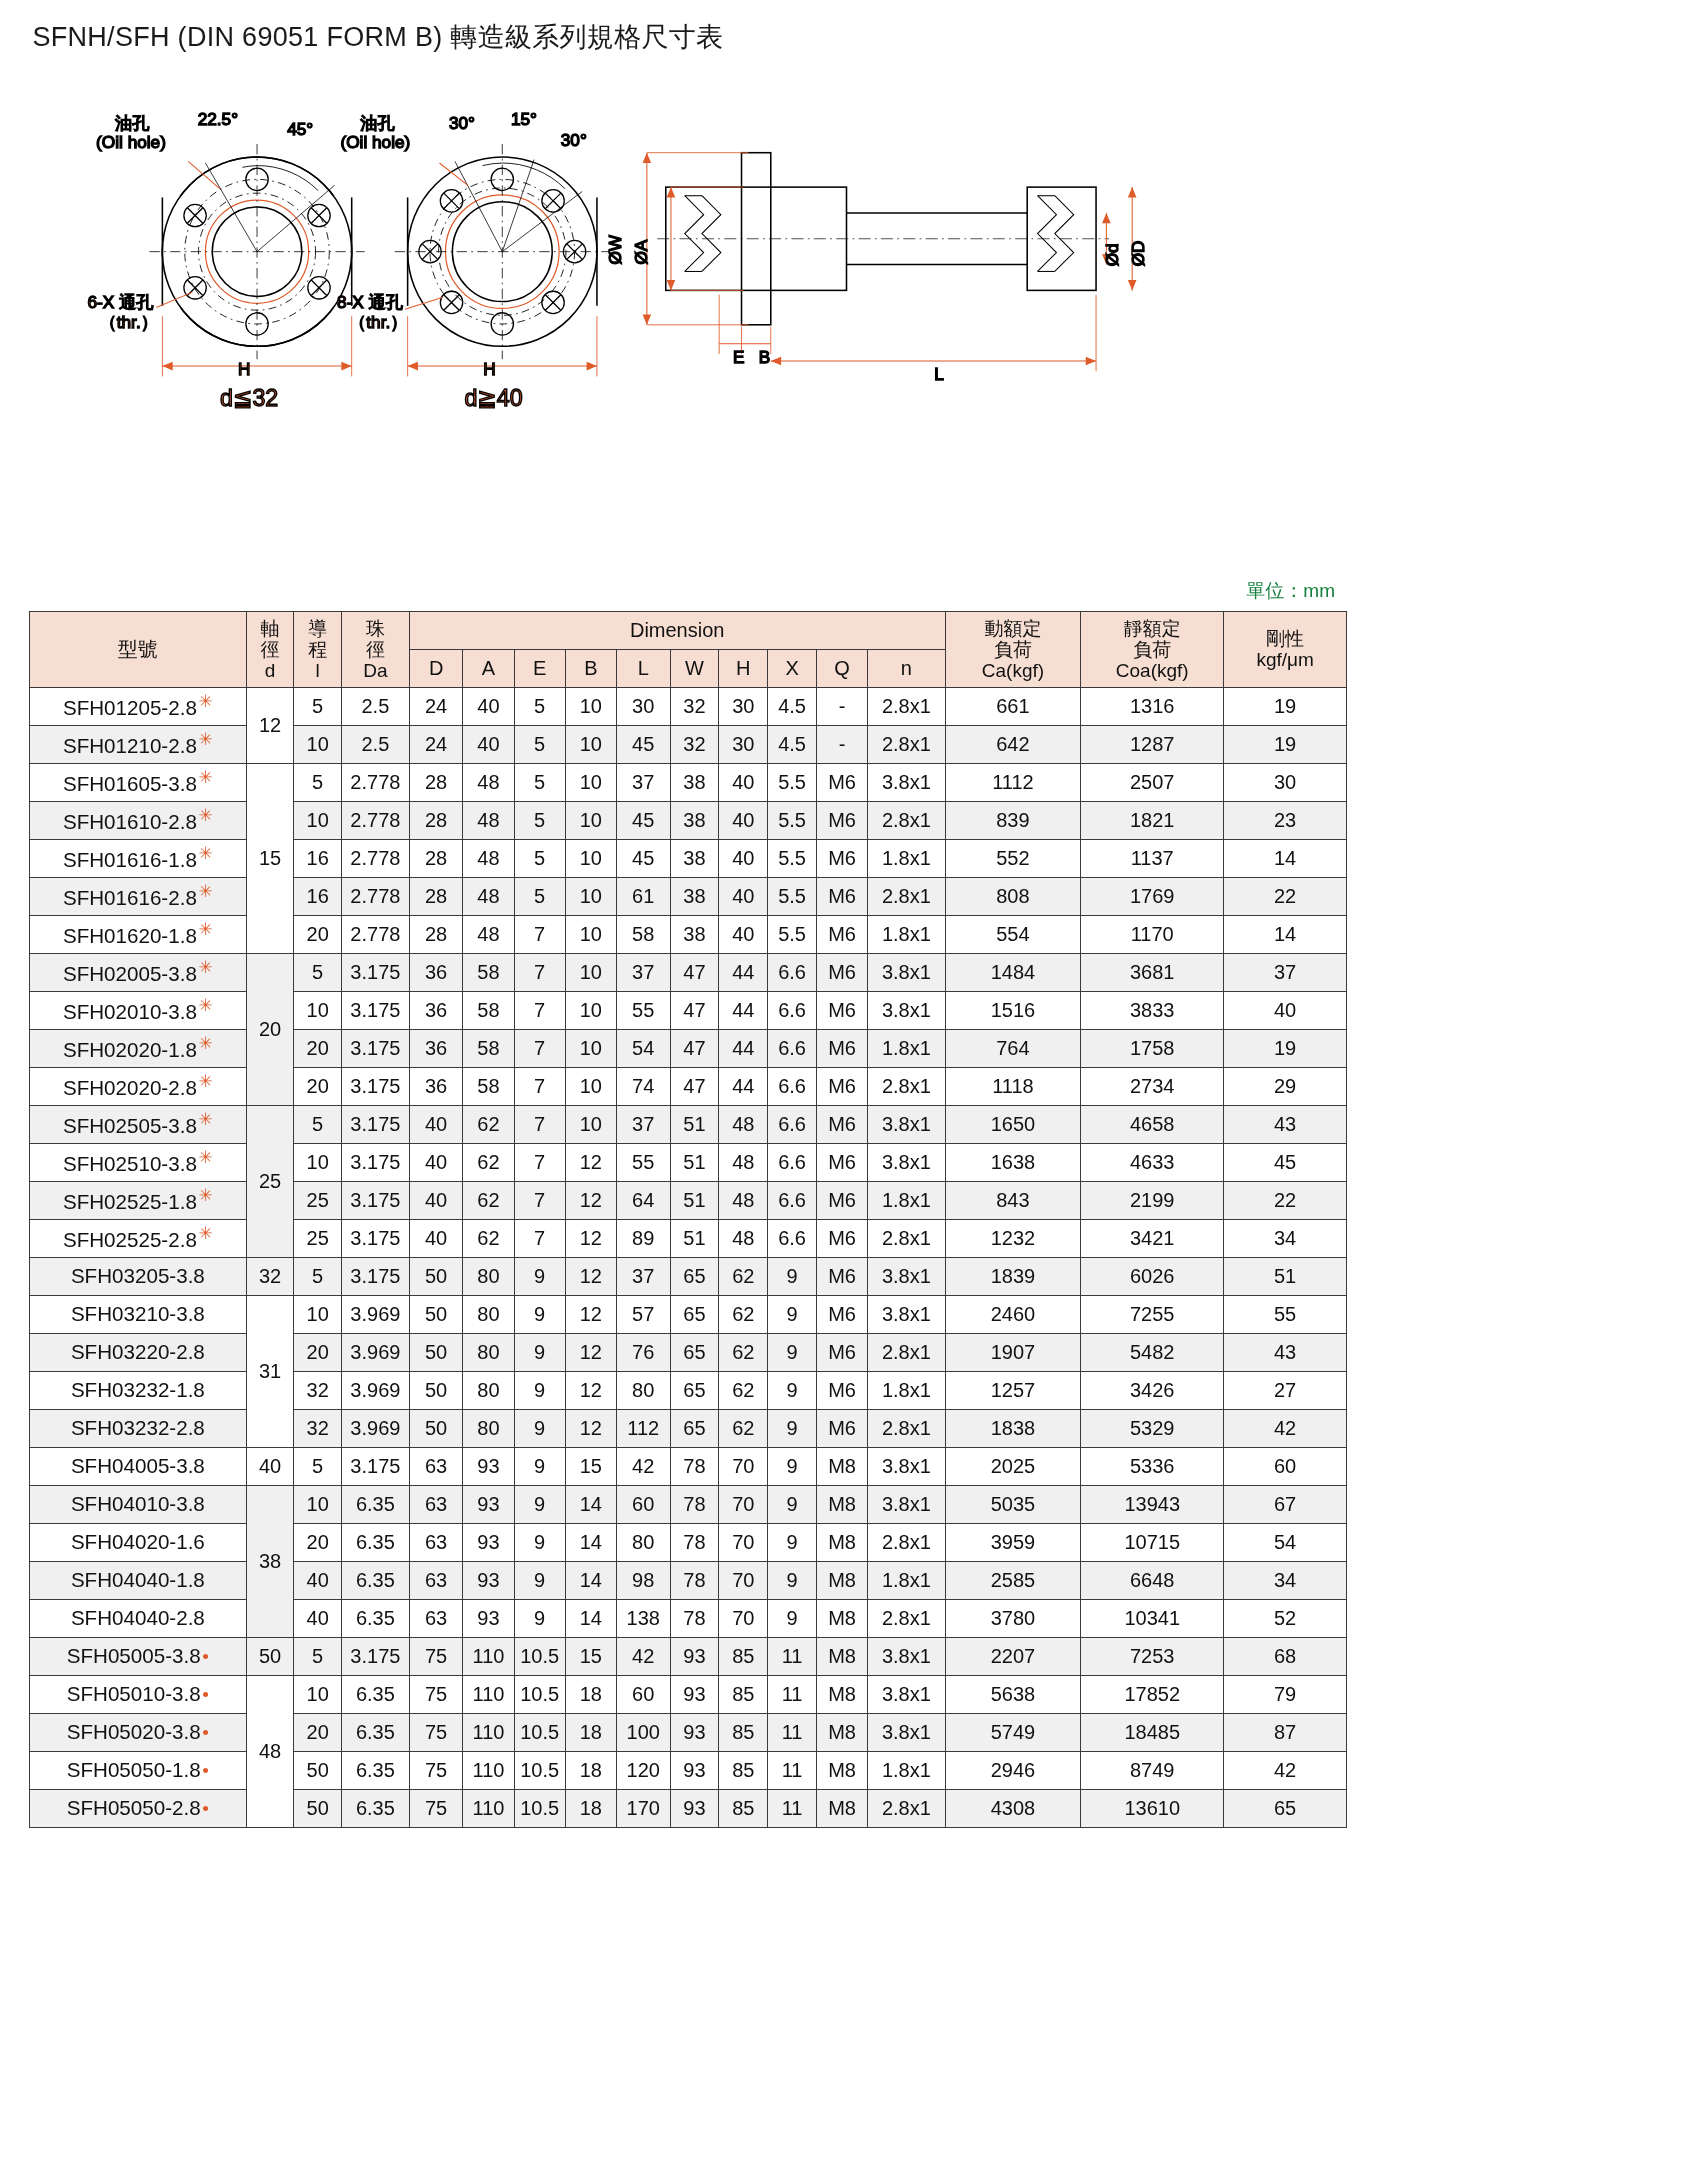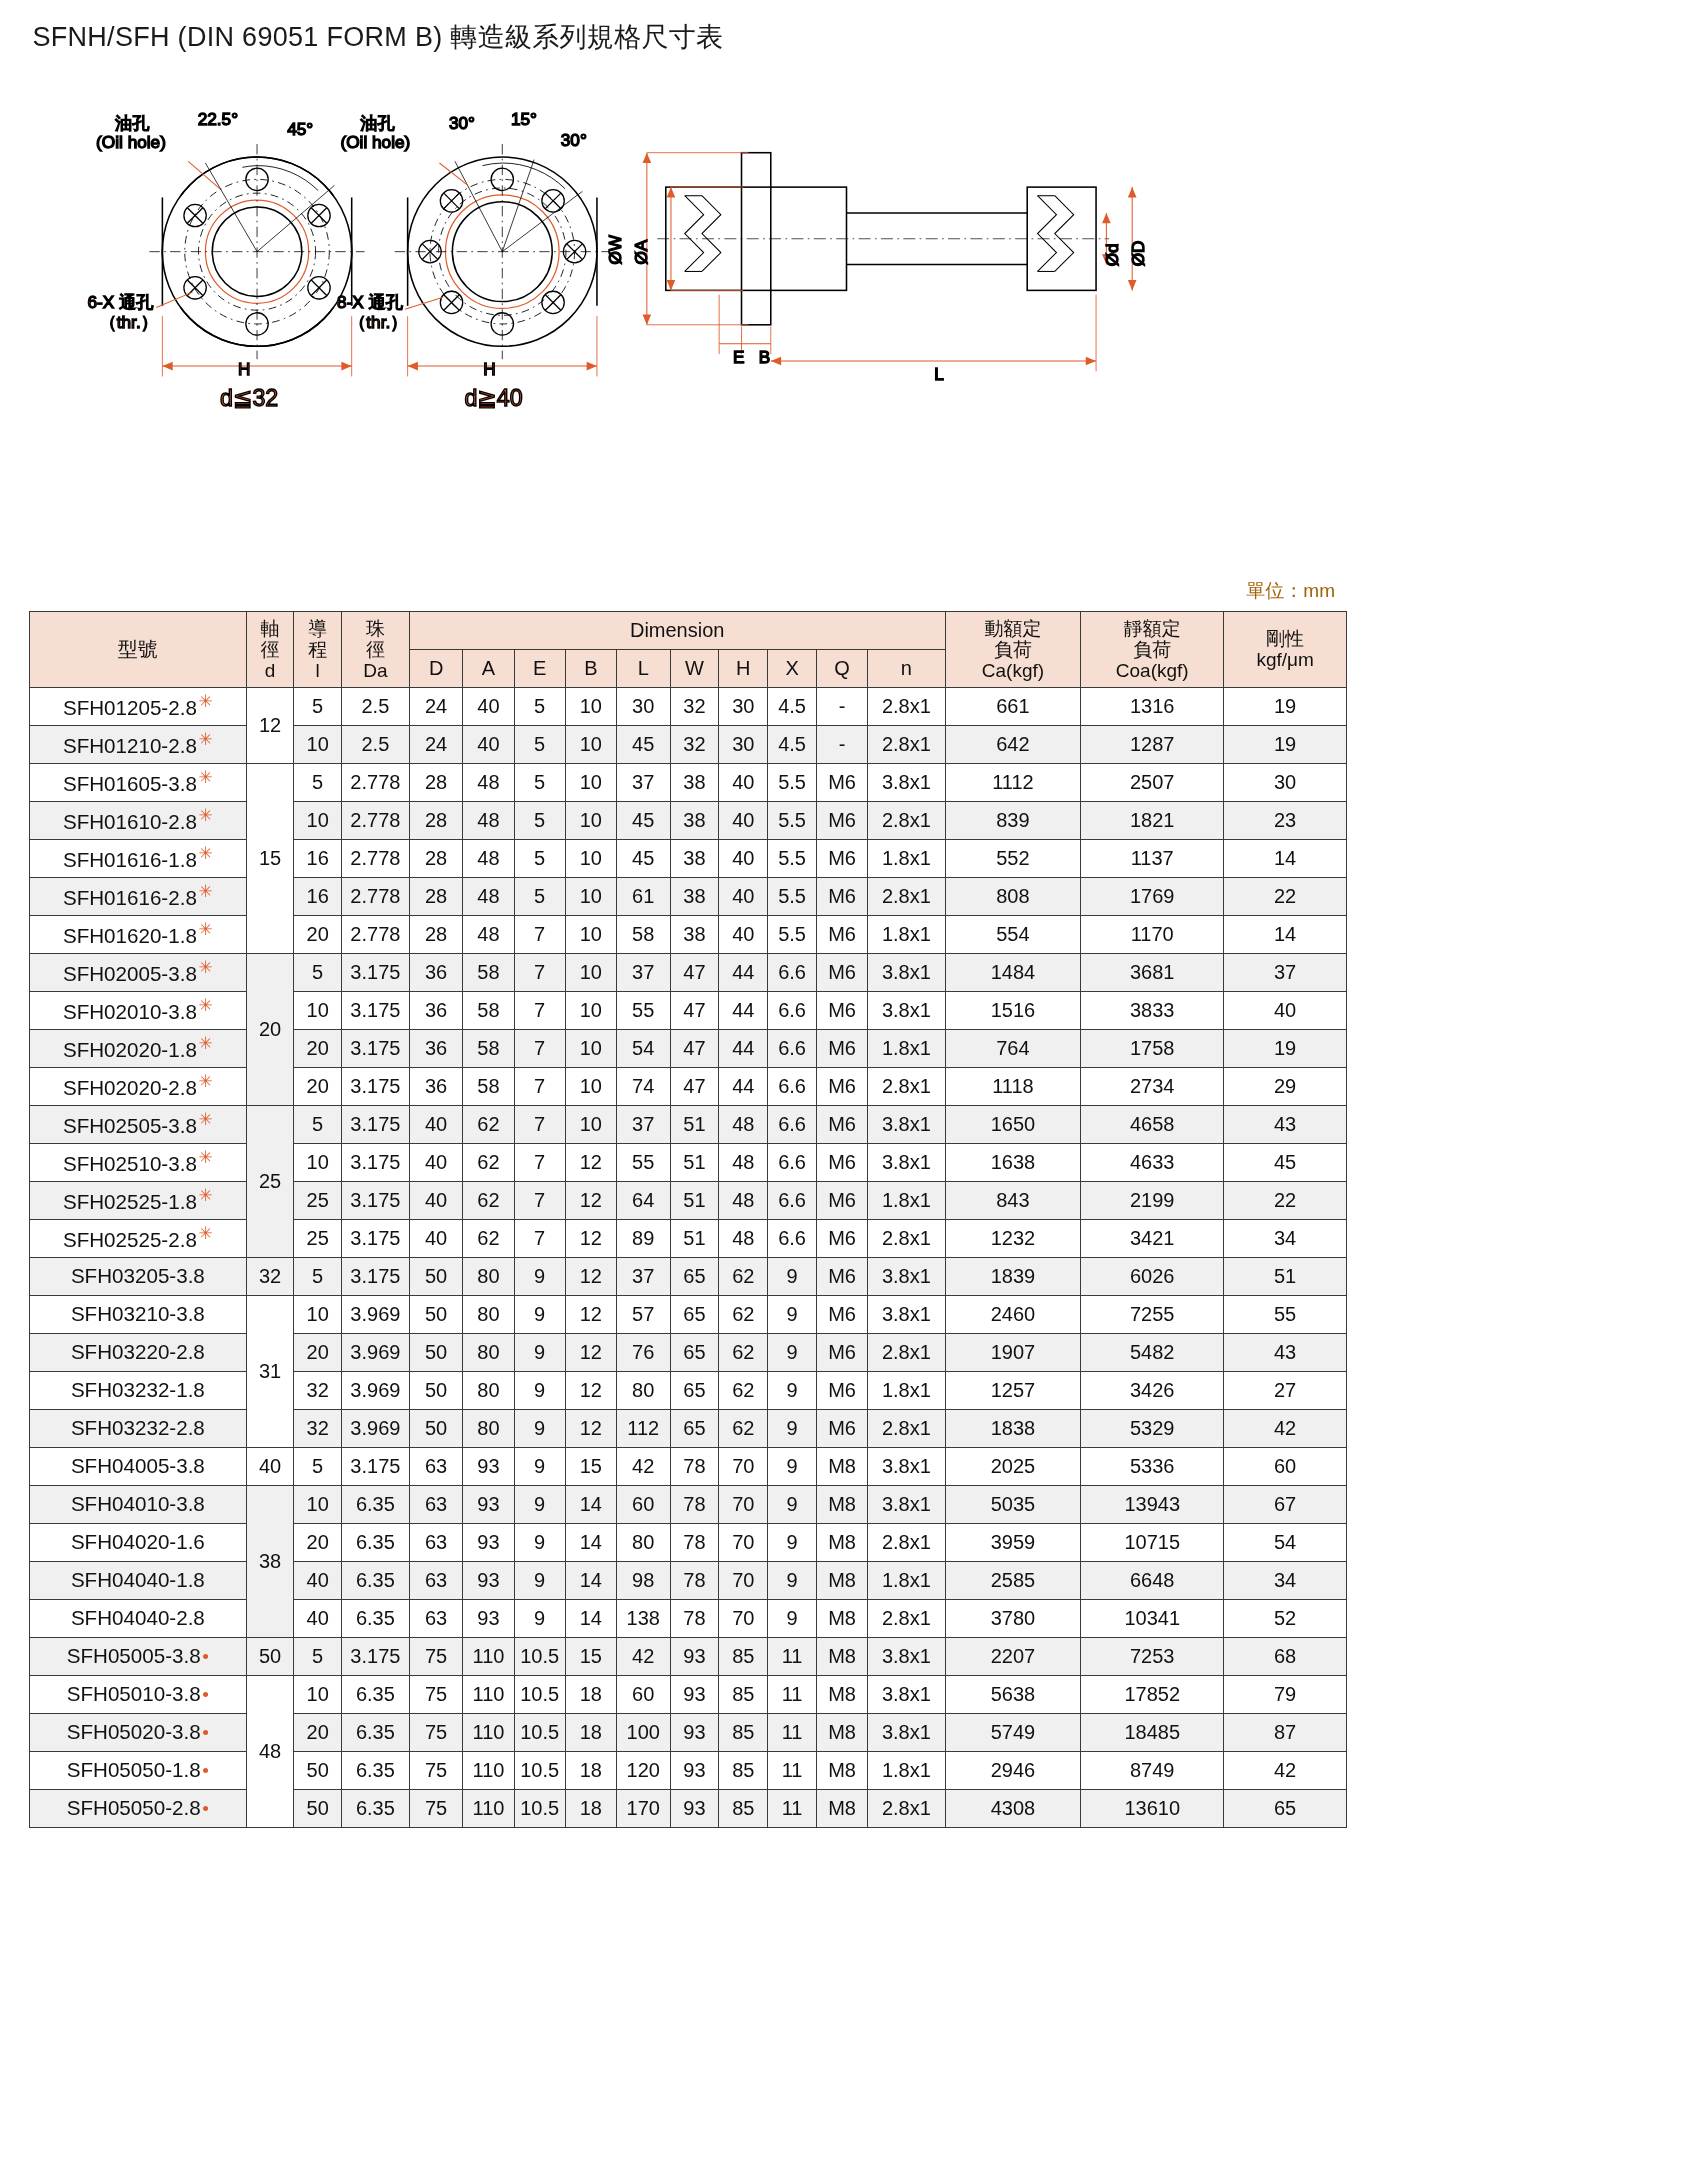--- a/index.html
+++ b/index.html
@@ -25,21 +25,21 @@
   }
   .diagram-area {
     position: relative;
     height: 525px;
     width: 100%;
     text-align: center;
   }
   .unit-note {
     text-align: right;
     font-size: 19px;
-    color: #a16207;
+    color: #15803d;
     padding-right: 12px;
     margin-top: -5.2px;
     margin-bottom: 6.9px;
   }
   table.spec {
     border-collapse: collapse;
     width: 100%;
     font-size: 20px;
     color: #111;
     table-layout: fixed;

